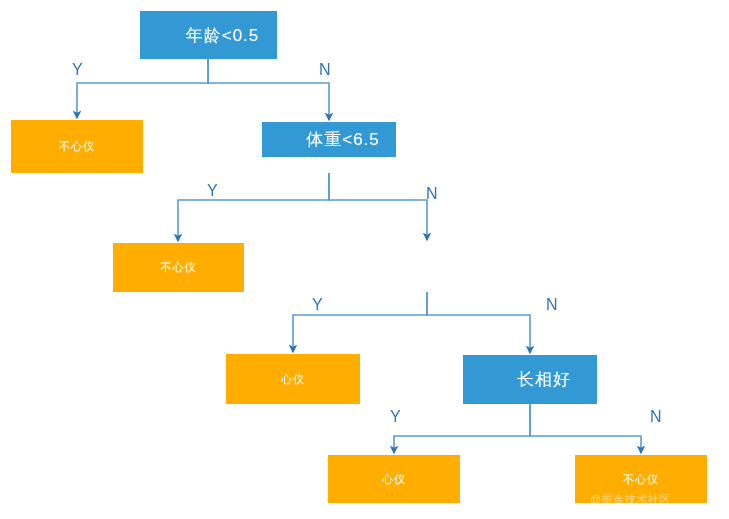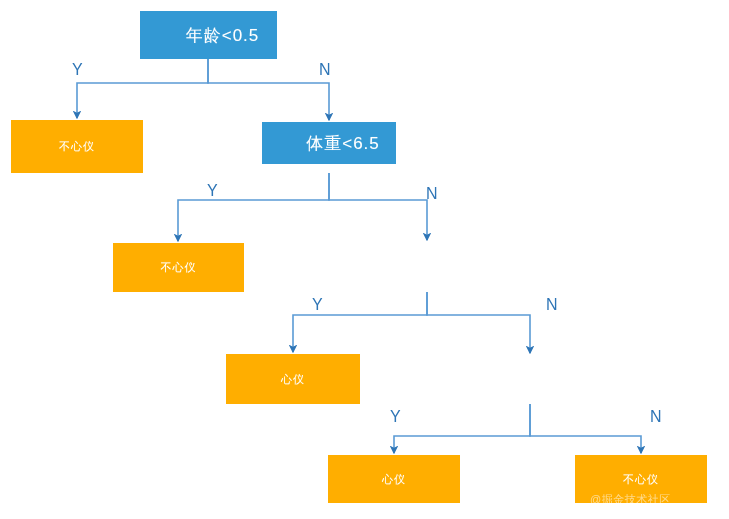--- a/index.html
+++ b/index.html
@@ -84,28 +84,31 @@
       <path d="M 530 404 L 530 436 L 394 436 L 394 453" fill="none" stroke="#5b9bd5" stroke-width="1.6" stroke-linejoin="miter" marker-end="url(#arrow)"></path>
       <path d="M 530 404 L 530 436 L 641 436 L 641 453" fill="none" stroke="#5b9bd5" stroke-width="1.6" stroke-linejoin="miter" marker-end="url(#arrow)"></path>
     </svg>
 
   <div class="node decision" style="left: 140px; top: 11px; width: 137px; height: 48px; background: rgb(51, 153, 212); color: rgb(255, 255, 255);">
     <span>年龄&lt;0.5</span>
   </div>
   <div class="node leaf" style="left: 11px; top: 120px; width: 132px; height: 53px; background: rgb(255, 174, 0); color: rgb(255, 255, 255);">
     <span>不心仪</span>
   </div>
-  <div class="node decision" style="left: 262px; top: 122px; width: 134px; height: 42px; background: rgb(51, 153, 212); color: rgb(255, 255, 255);">
+  <div class="node decision" style="left: 262px; top: 122px; width: 134px; height: 35px; background: rgb(51, 153, 212); color: rgb(255, 255, 255);">
     <span>体重&lt;6.5</span>
   </div>
   <div class="node leaf" style="left: 113px; top: 243px; width: 131px; height: 49px; background: rgb(255, 174, 0); color: rgb(255, 255, 255);">
     <span>不心仪</span>
   </div>
   <div class="node leaf" style="left: 226px; top: 354px; width: 134px; height: 50px; background: rgb(255, 174, 0); color: rgb(255, 255, 255);">
     <span>心仪</span>
+  </div>
+  <div class="node decision" style="left: 463px; top: 355px; width: 134px; height: 49px; background: rgb(51, 153, 212); color: rgb(255, 255, 255);">
+    <span>长相好</span>
   </div>
   <div class="node leaf" style="left: 328px; top: 455px; width: 132px; height: 48px; background: rgb(255, 174, 0); color: rgb(255, 255, 255);">
     <span>心仪</span>
   </div>
   <div class="node leaf" style="left: 575px; top: 455px; width: 132px; height: 48px; background: rgb(255, 174, 0); color: rgb(255, 255, 255);">
     <span>不心仪</span>
   </div>
 
   <span class="edge-label" style="left: 72px; top: 62px; color: rgb(46, 117, 182);">Y</span>
   <span class="edge-label" style="left: 319px; top: 62px; color: rgb(46, 117, 182);">N</span>

